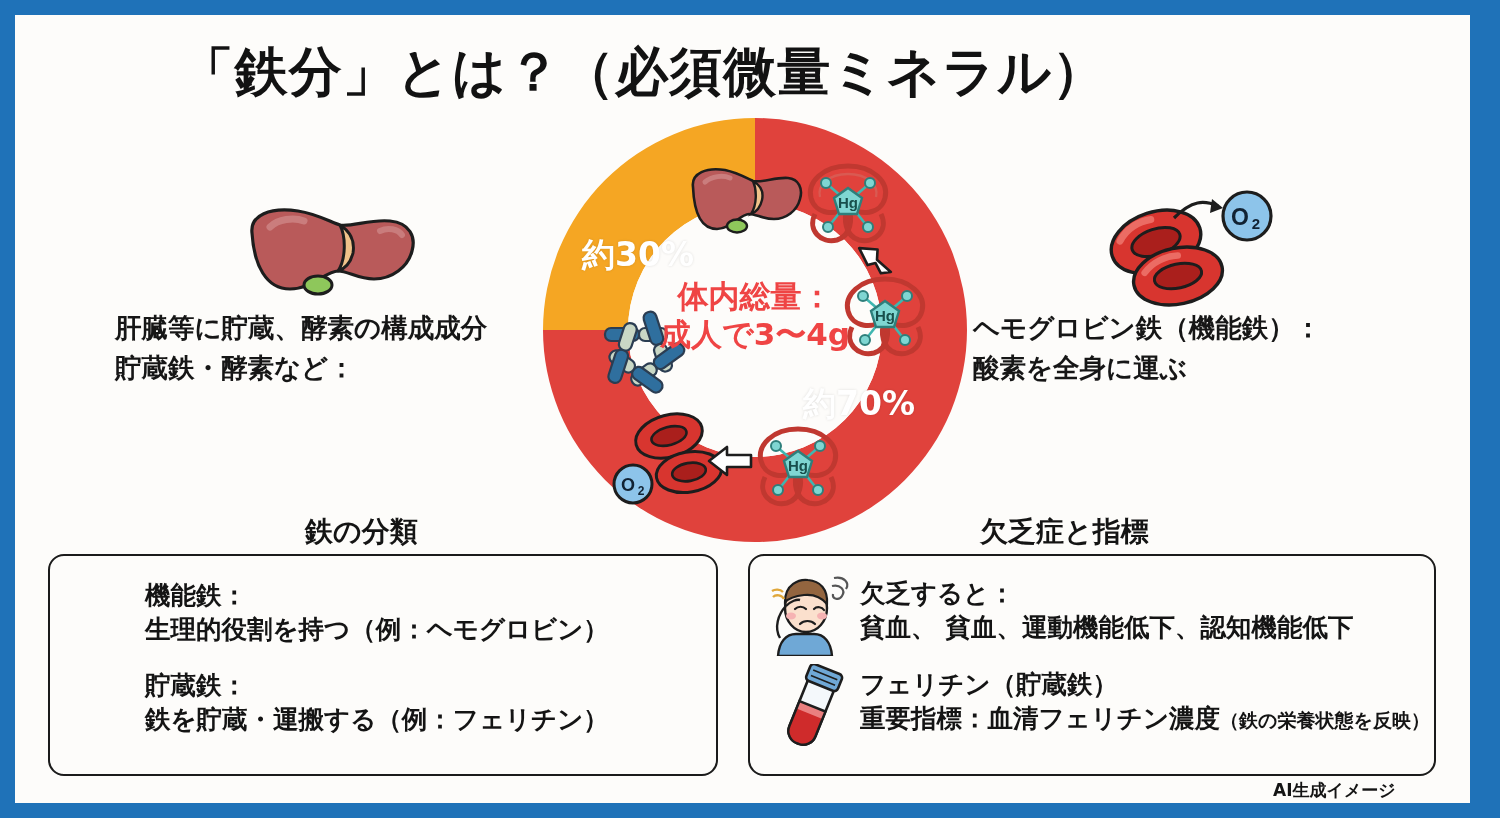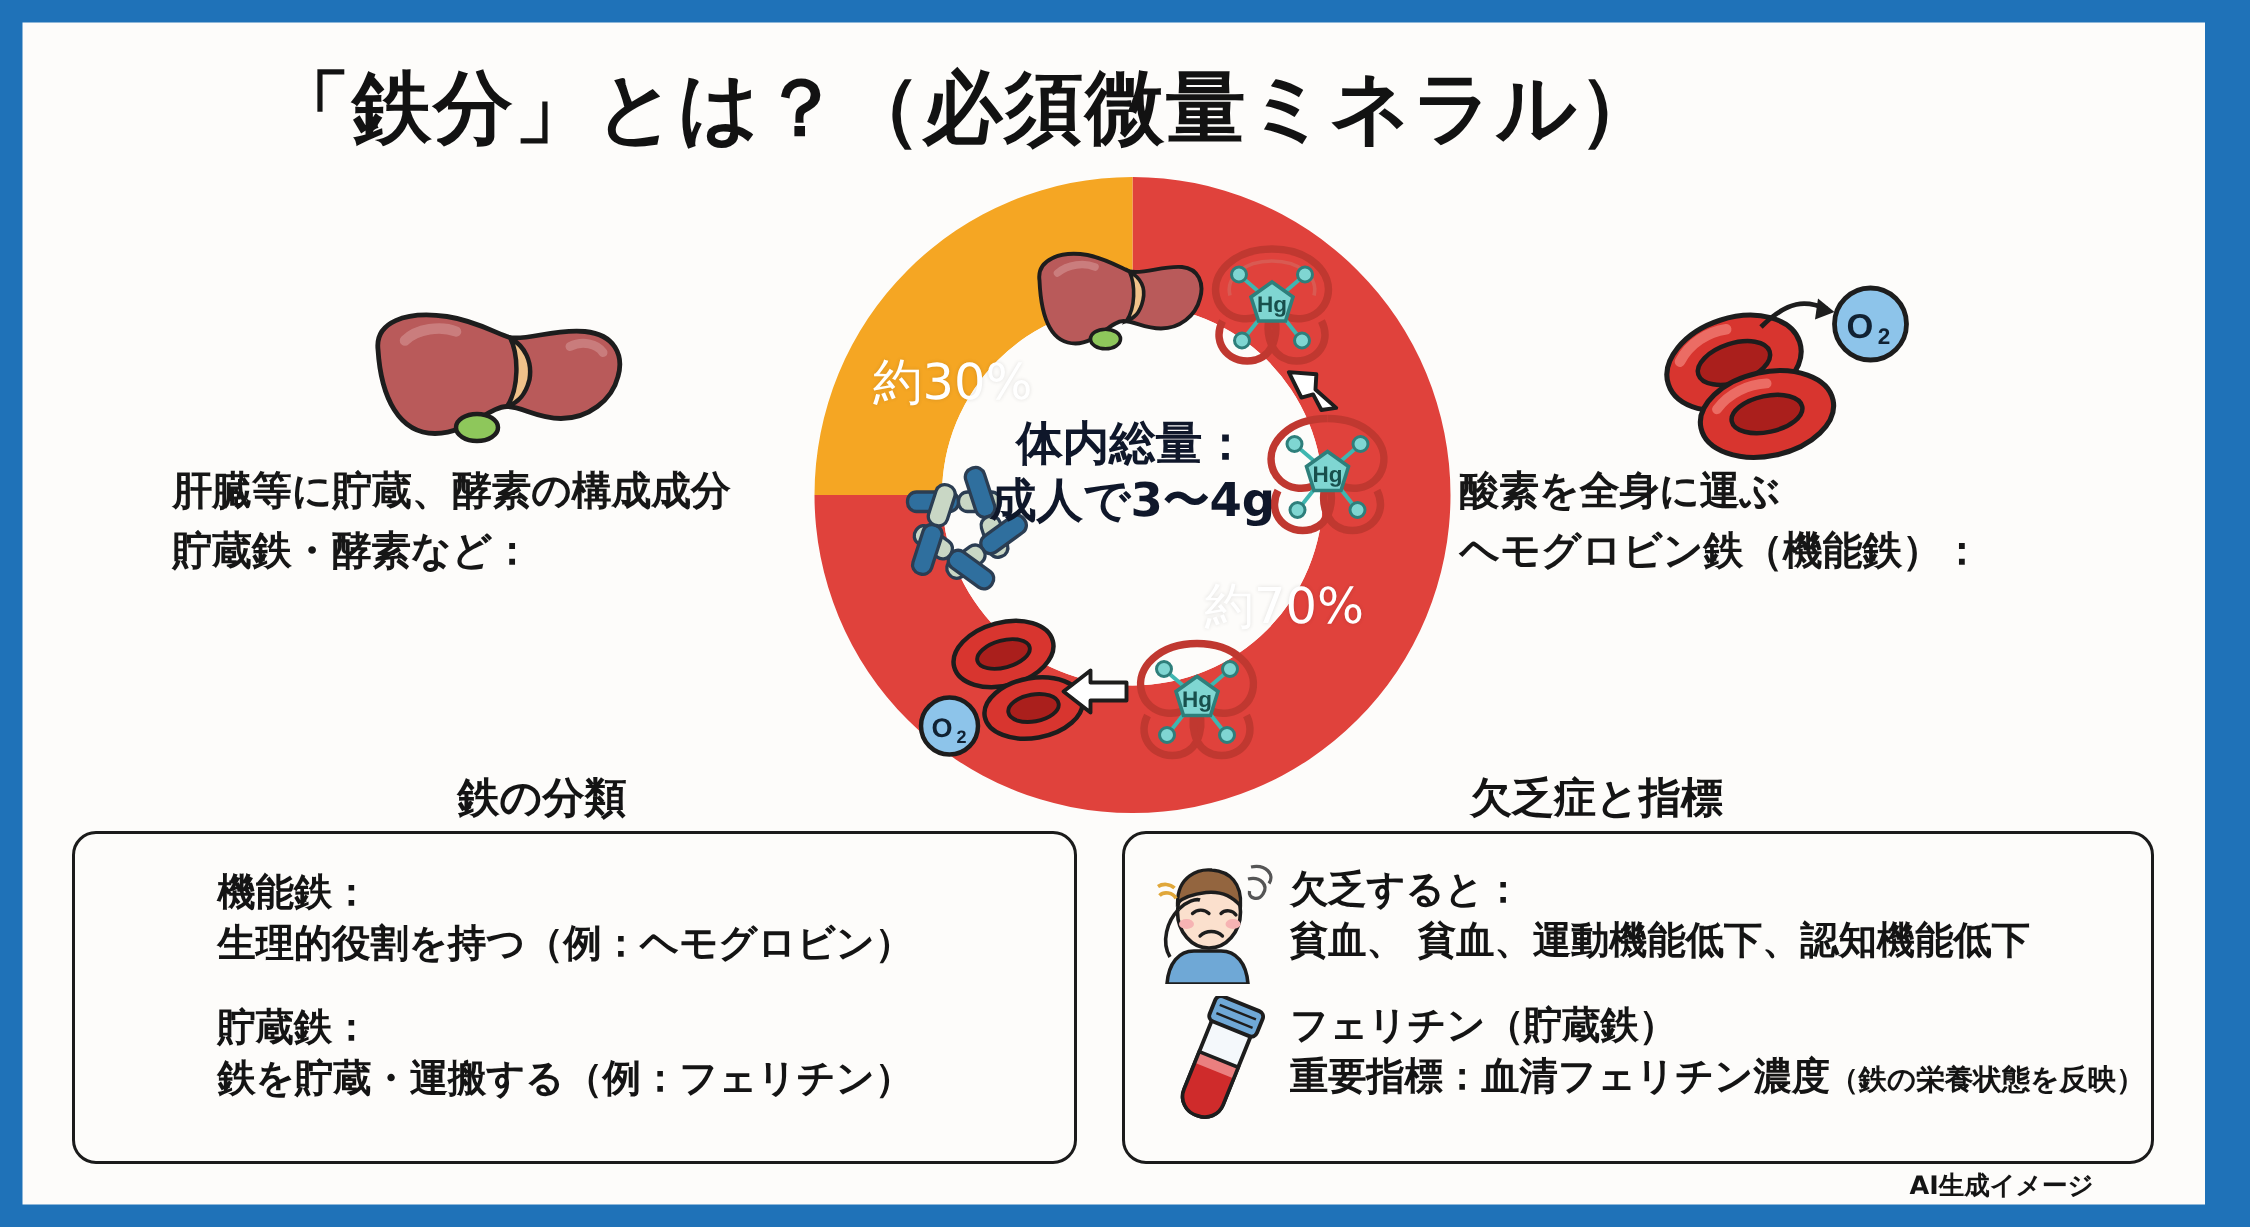--- a/index.html
+++ b/index.html
@@ -32,27 +32,27 @@
 
   
   .donut-wrap{
     position:absolute;left:520px;top:95px;width:440px;height:440px;
   }
   .donut{
     position:absolute;left:0;top:0;width:440px;height:440px;
   }
   .donut-hole-text{
     position:absolute;left:110px;top:168px;width:220px;
-    text-align:center;color:#0f172a;line-height:1.22;
+    text-align:center;color:#ef4444;line-height:1.22;
     font-size:31px;font-weight:bold;
     letter-spacing:0px;
   }
   .pct{
     position:absolute;
-    color:#ffffff;font-weight:normal;font-size:33px;
+    color:#ffffff;font-weight:bold;font-size:33px;
     text-shadow:0 0 3px rgba(0,0,0,.12);
     white-space:nowrap;
   }
   .pct-30{left:47px;top:123px;}
   .pct-70{left:268px;top:272px;}
 
   
   .ring-ico{position:absolute;}
   .ico-liver-ring{left:150px;top:47px;width:120px;height:90px;}
   .ico-enzyme-ring{left:52px;top:188px;width:110px;height:110px;}
@@ -147,22 +147,22 @@
         <path d="M46 76 C56 67 70 64 82 66" stroke="#f07a72" stroke-width="6.5" fill="none" stroke-linecap="round" opacity=".8"></path>
       </g>
       <path d="M74 28 C92 10 104 10 118 16" stroke="#1d1d1d" stroke-width="3.2" fill="none"></path>
       <path d="M112 9 L123 18 L110 23 Z" fill="#1d1d1d"></path>
       <circle cx="147" cy="26" r="24" fill="#8dc4ea" stroke="#1d1d1d" stroke-width="3.2"></circle>
       <text x="140" y="35" font-family="'Liberation Sans',sans-serif" font-size="23" font-weight="bold" fill="#123" text-anchor="middle">O</text>
       <text x="156" y="39" font-family="'Liberation Sans',sans-serif" font-size="15" font-weight="bold" fill="#123" text-anchor="middle">2</text>
     </svg>
   </div>
   <div class="side-cap cap-right">
+    <div>ヘモグロビン鉄（機能鉄）：</div>
     <div>酸素を全身に運ぶ</div>
-    <div>ヘモグロビン鉄（機能鉄）：</div>
   </div>
 
   <div class="donut-wrap">
     <svg class="donut" viewBox="0 0 440 440" width="440" height="440">
 
       <path d="M220 8 A212 212 0 1 1 8 220 L93 220 A127 127 0 1 0 220 93 Z" fill="#e0423c"></path>
 
       <path d="M8 220 A212 212 0 0 1 220 8 L220 93 A127 127 0 0 0 93 220 Z" fill="#f5a623"></path>
       <circle cx="220" cy="220" r="127" fill="#fdfcfa"></circle>
     </svg>

